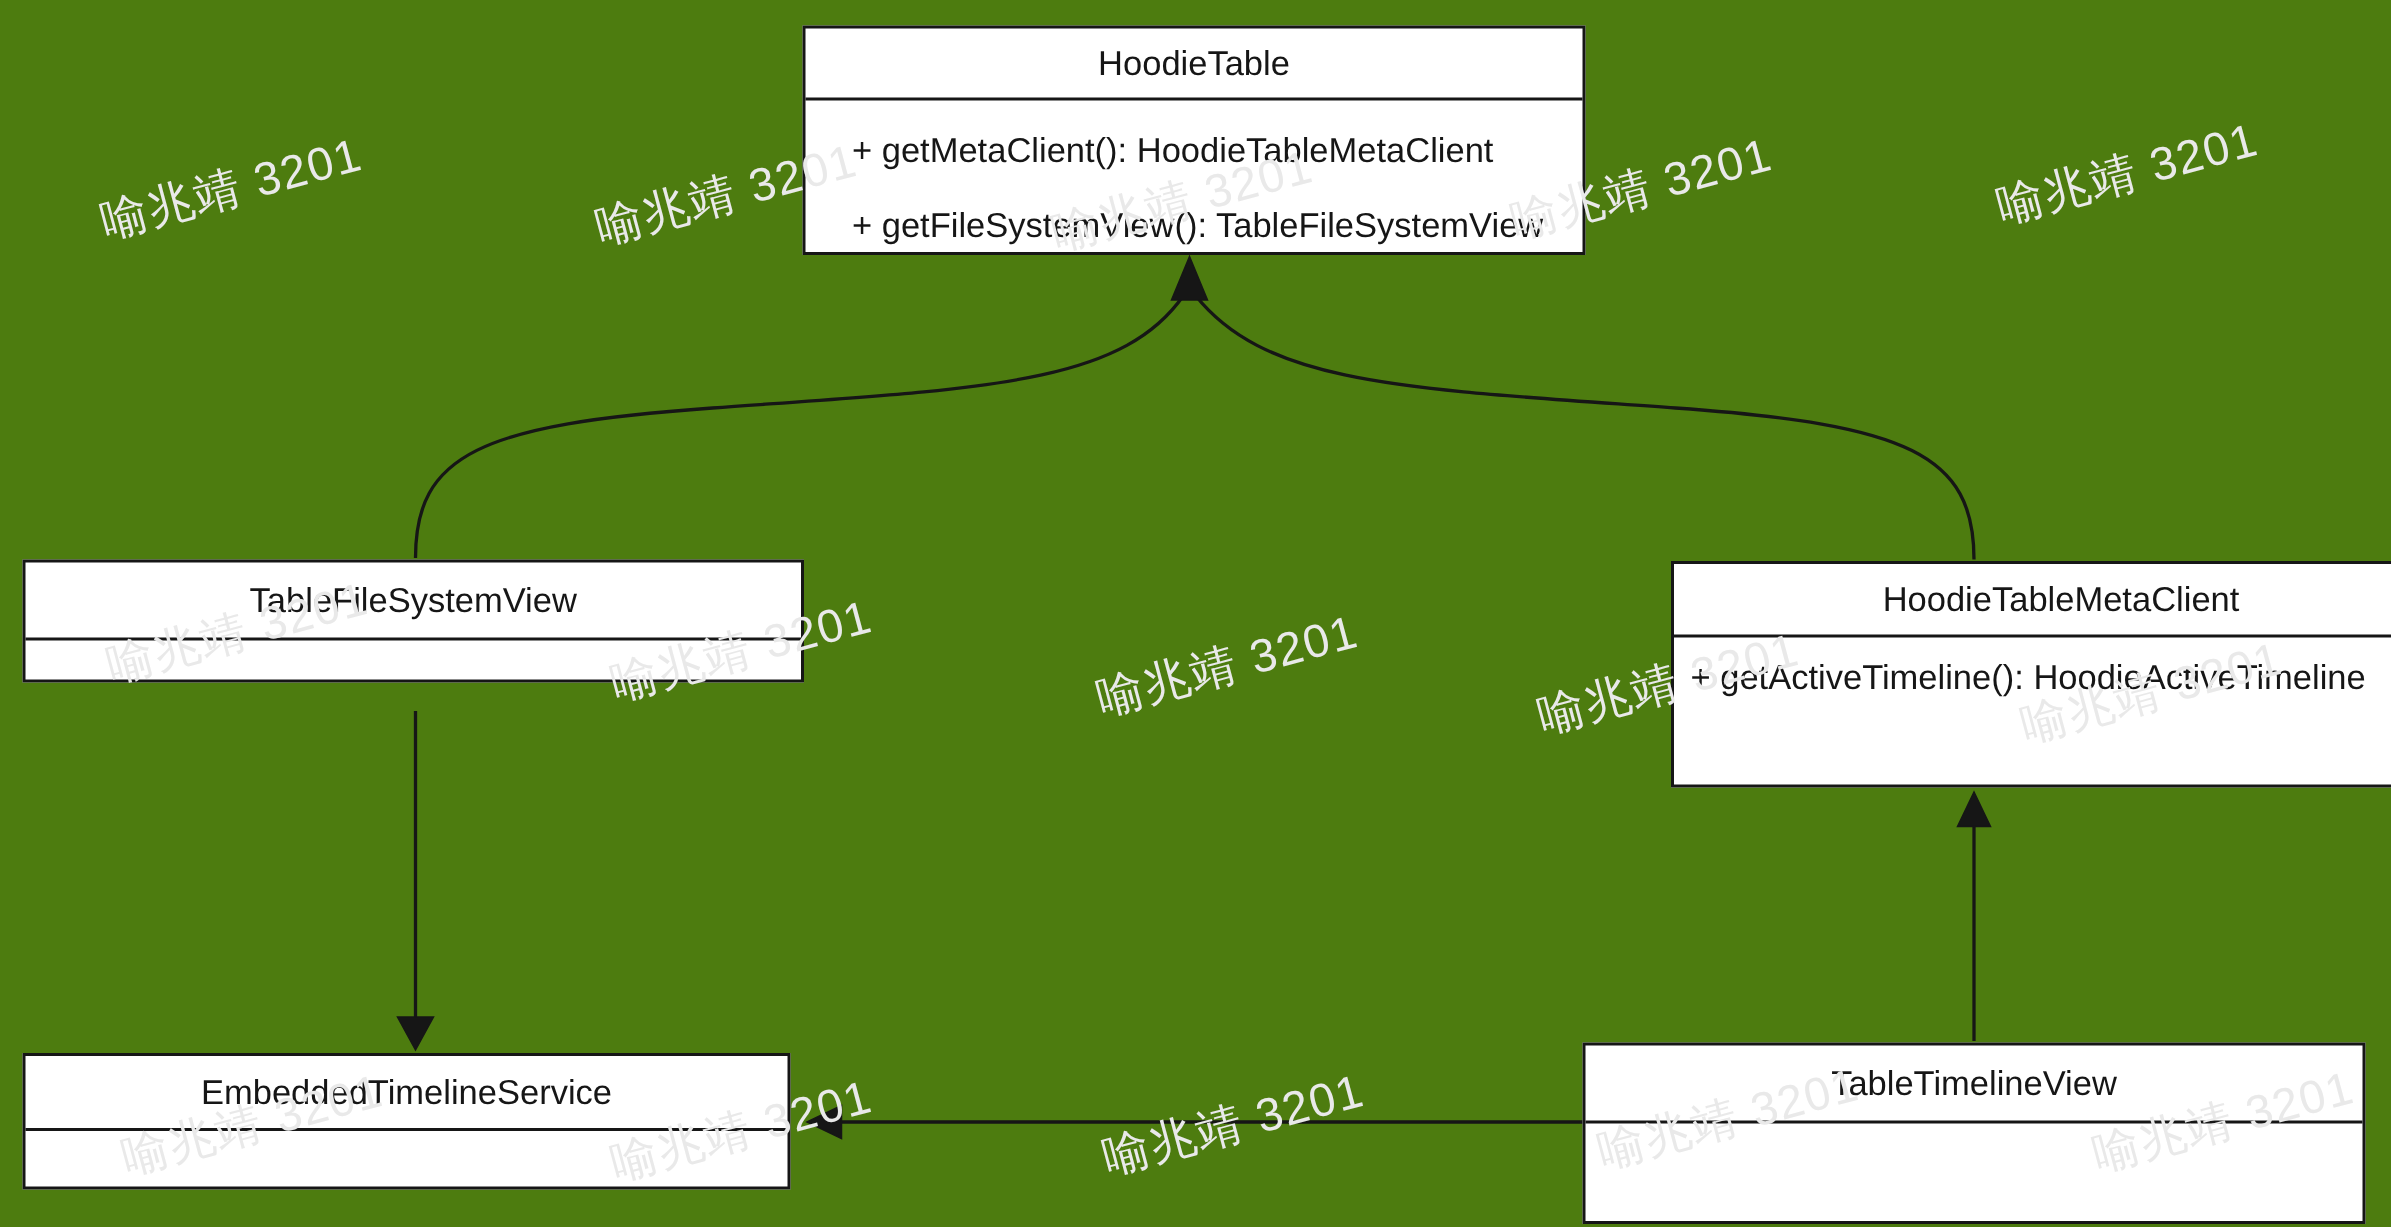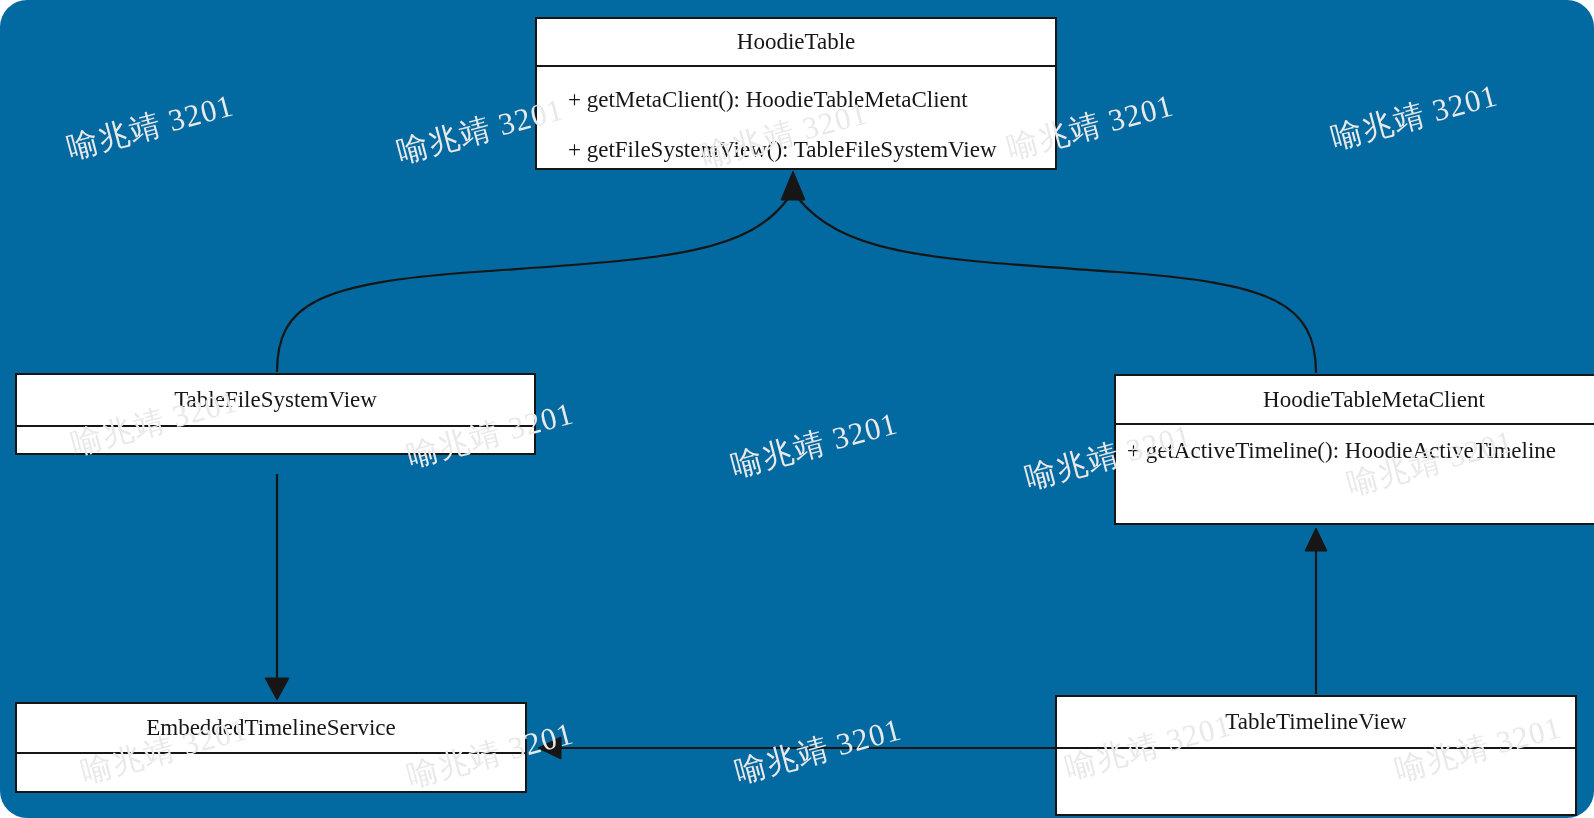--- a/index.html
+++ b/index.html
@@ -1,23 +1,22 @@
 <!DOCTYPE html>
 <html><head>
 <meta charset="utf-8">
 <style>
   html,body { margin:0; padding:0; background:#ffffff; }
   #canvas {
     position:relative;
     width:1594px; height:818px;
-    background:#0369a1;
+    background:#4d7c0f;
     overflow:hidden;
-    font-family:Liberation Serif, serif;
+    font-family:Liberation Sans, sans-serif;
     color:#161616;
-    border-radius:27px;
   }
 
   
   #connectors { position:absolute; left:0; top:0; z-index:1; }
   #connectors path, #connectors line { stroke:#161616; stroke-width:2.2; fill:none; }
   #connectors polygon { fill:#161616; stroke:#161616; }
 
   
   .uml-box {
     position:absolute;

